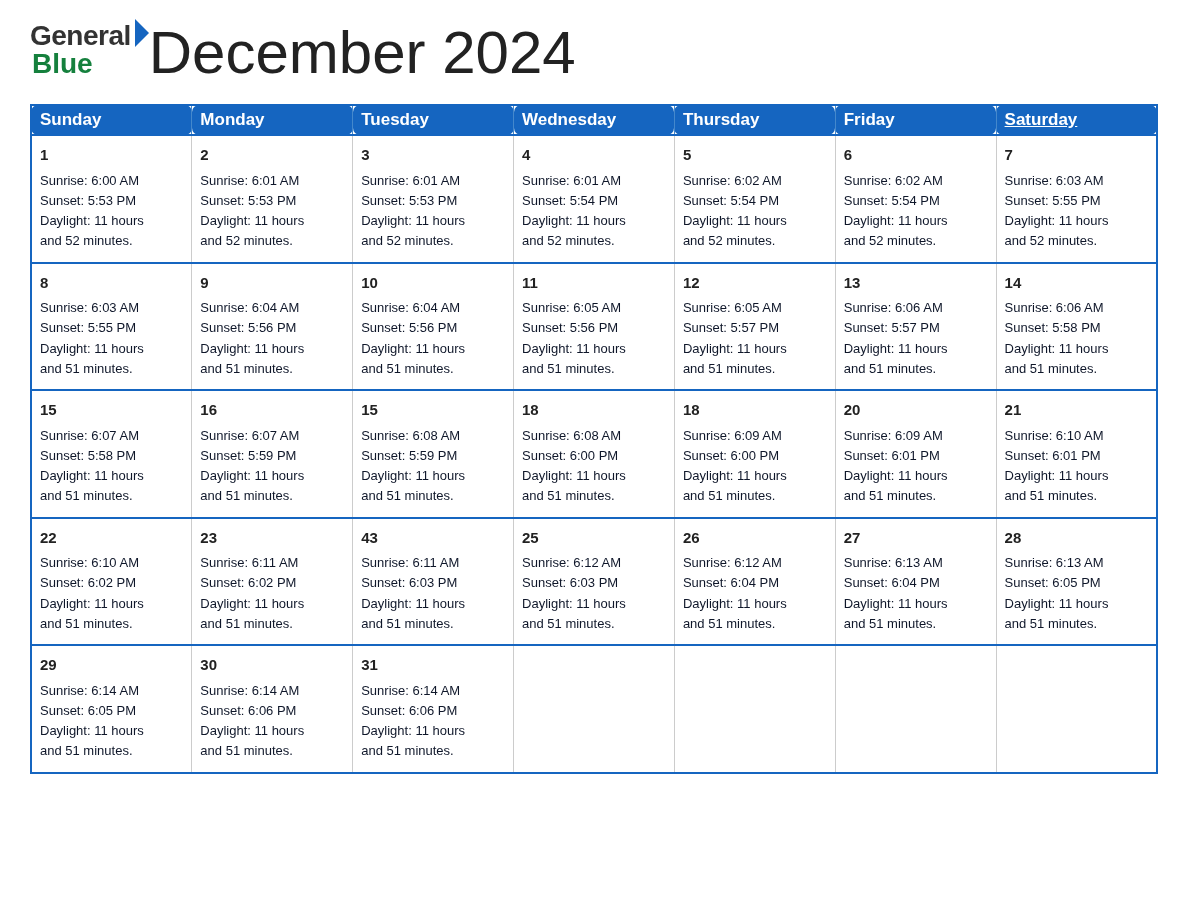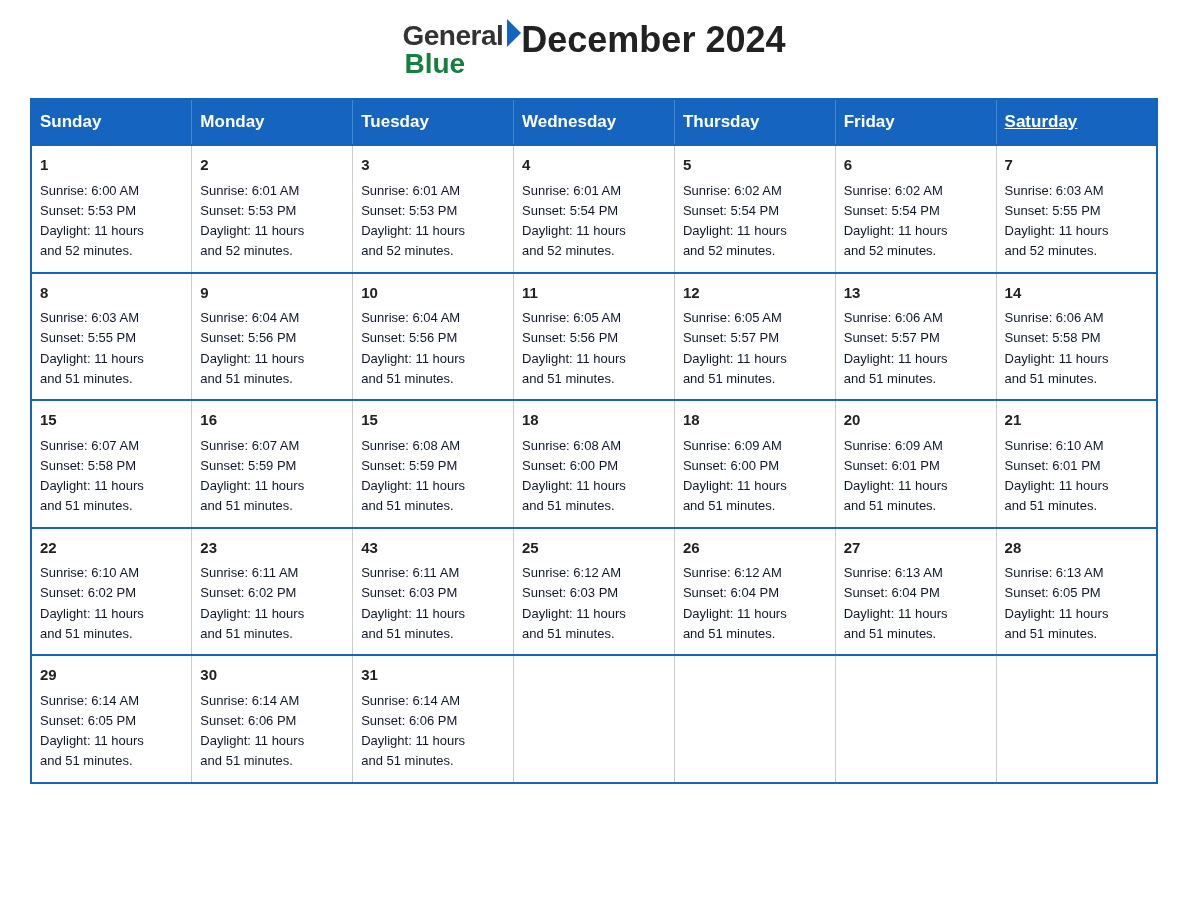--- a/index.html
+++ b/index.html
@@ -5,21 +5,21 @@
     * { box-sizing: border-box; margin: 0; padding: 0; }
     body {
       font-family: Arial, sans-serif;
       background: #fff;
       width: 1188px;
       min-height: 918px;
       padding: 20px 30px;
     }
     .header {
       display: flex;
-      justify-content: center;
+      justify-content: flex-start;
       align-items: flex-start;
       margin-bottom: 18px;
     }
     .logo {
       display: flex;
       flex-direction: column;
       align-items: flex-start;
     }
     .logo-top {
       display: flex;
@@ -44,45 +44,46 @@
       font-size: 28px;
       font-weight: bold;
       color: #15803d;
       margin-top: -4px;
       margin-left: 2px;
     }
     .title-block {
       text-align: right;
     }
     .month-title {
-      font-size: 36px;
-      font-weight: bold;
+      font-size: 60px;
+      font-weight: normal;
       color: #222;
       line-height: 1.1;
     }
     .location {
       font-size: 22px;
       color: #444;
       margin-top: 4px;
     }
     .calendar {
       width: 100%;
       border-collapse: collapse;
       border: 2px solid #1565c0;
     }
     .calendar thead tr {
       background-color: #1565c0;
     }
     .calendar thead th {
       color: #fff;
       font-size: 17px;
       font-weight: bold;
-      padding: 12px 8px;
+      padding: 4px 8px;
       text-align: left;
       border-right: 1px solid #4488cc;
+      border-radius: 7px;
     }
     .calendar thead th:last-child {
       border-right: none;
       text-decoration: underline;
     }
     .calendar tbody tr {
       border-top: 2px solid #1565c0;
     }
     .calendar tbody td {
       vertical-align: top;

